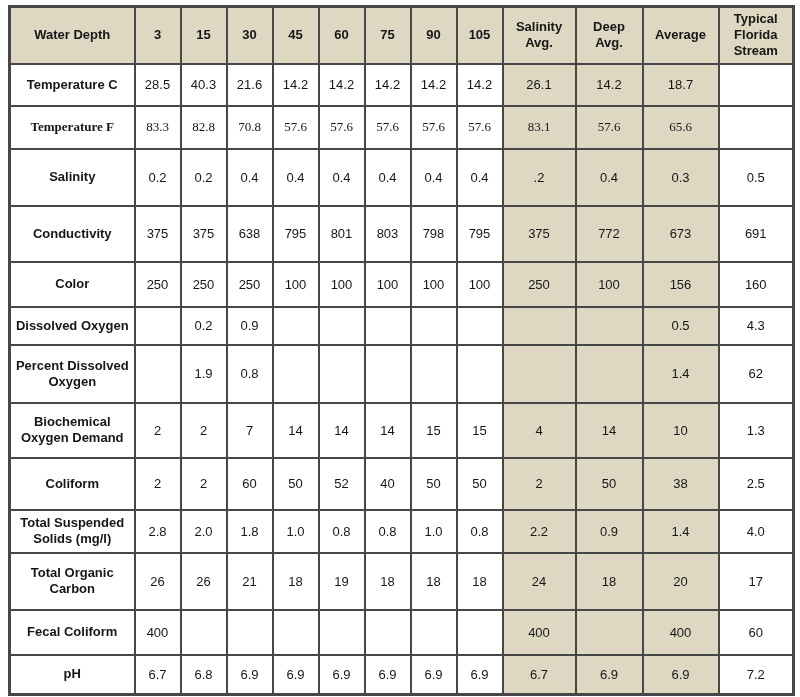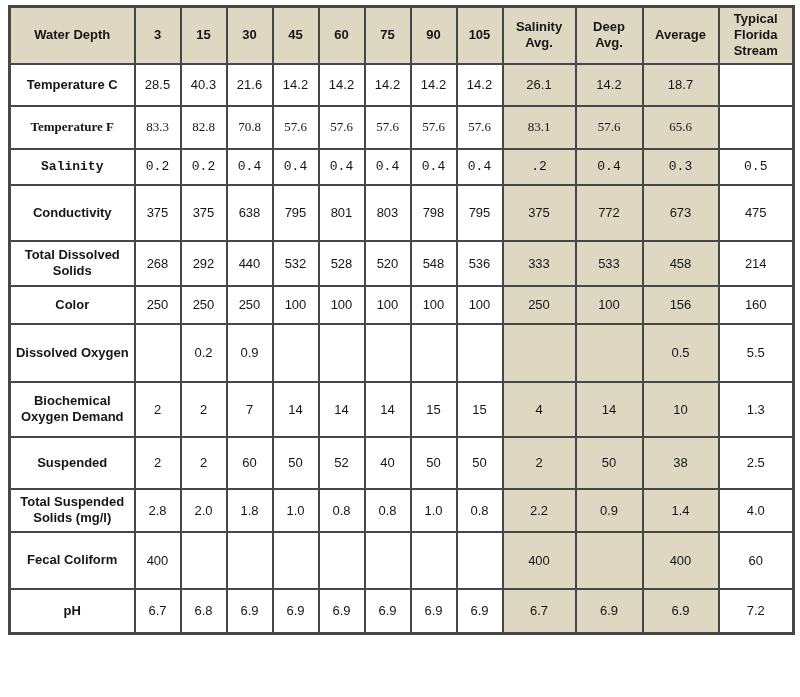--- a/index.html
+++ b/index.html
@@ -43,21 +43,21 @@
   td.label {
     font-weight: bold;
     line-height: 1.2;
   }
   td.avg {
     background: var(--shade, #ded8c2);
   }
   
   tbody tr:nth-child(1)  { height: 42px; }
   tbody tr:nth-child(2)  { height: 43px; font-family: Liberation Serif, serif; }
-  tbody tr:nth-child(3)  { height: 36px; font-family: Liberation Mono, monospace; }
+  tbody tr:nth-child(3)  { height: 57px; }
   tbody tr:nth-child(4)  { height: 56px; }
   tbody tr:nth-child(5)  { height: 45px; }
   tbody tr:nth-child(6)  { height: 38px; }
   tbody tr:nth-child(7)  { height: 58px; }
   tbody tr:nth-child(8)  { height: 55px; }
   tbody tr:nth-child(9)  { height: 52px; }
   tbody tr:nth-child(10) { height: 43px; }
   tbody tr:nth-child(11) { height: 57px; }
   tbody tr:nth-child(12) { height: 45px; }
   tbody tr:nth-child(13) { height: 40px; }
@@ -152,36 +152,21 @@
           <td>375</td>
           <td>638</td>
           <td>795</td>
           <td>801</td>
           <td>803</td>
           <td>798</td>
           <td>795</td>
           <td class="avg">375</td>
           <td class="avg">772</td>
           <td class="avg">673</td>
-          <td>475</td>
-        </tr>
-        <tr>
-          <td class="label">Total Dissolved Solids</td>
-          <td>268</td>
-          <td>292</td>
-          <td>440</td>
-          <td>532</td>
-          <td>528</td>
-          <td>520</td>
-          <td>548</td>
-          <td>536</td>
-          <td class="avg">333</td>
-          <td class="avg">533</td>
-          <td class="avg">458</td>
-          <td>214</td>
+          <td>691</td>
         </tr>
         <tr>
           <td class="label">Color</td>
           <td>250</td>
           <td>250</td>
           <td>250</td>
           <td>100</td>
           <td>100</td>
           <td>100</td>
           <td>100</td>
@@ -197,39 +182,54 @@
           <td>0.2</td>
           <td>0.9</td>
           <td></td>
           <td></td>
           <td></td>
           <td></td>
           <td></td>
           <td class="avg"></td>
           <td class="avg"></td>
           <td class="avg">0.5</td>
-          <td>5.5</td>
+          <td>4.3</td>
+        </tr>
+        <tr>
+          <td class="label">Percent Dissolved Oxygen</td>
+          <td></td>
+          <td>1.9</td>
+          <td>0.8</td>
+          <td></td>
+          <td></td>
+          <td></td>
+          <td></td>
+          <td></td>
+          <td class="avg"></td>
+          <td class="avg"></td>
+          <td class="avg">1.4</td>
+          <td>62</td>
         </tr>
         <tr>
           <td class="label">Biochemical Oxygen Demand</td>
           <td>2</td>
           <td>2</td>
           <td>7</td>
           <td>14</td>
           <td>14</td>
           <td>14</td>
           <td>15</td>
           <td>15</td>
           <td class="avg">4</td>
           <td class="avg">14</td>
           <td class="avg">10</td>
           <td>1.3</td>
         </tr>
         <tr>
-          <td class="label">Suspended</td>
+          <td class="label">Coliform</td>
           <td>2</td>
           <td>2</td>
           <td>60</td>
           <td>50</td>
           <td>52</td>
           <td>40</td>
           <td>50</td>
           <td>50</td>
           <td class="avg">2</td>
           <td class="avg">50</td>
@@ -245,20 +245,35 @@
           <td>0.8</td>
           <td>0.8</td>
           <td>1.0</td>
           <td>0.8</td>
           <td class="avg">2.2</td>
           <td class="avg">0.9</td>
           <td class="avg">1.4</td>
           <td>4.0</td>
         </tr>
         <tr>
+          <td class="label">Total Organic Carbon</td>
+          <td>26</td>
+          <td>26</td>
+          <td>21</td>
+          <td>18</td>
+          <td>19</td>
+          <td>18</td>
+          <td>18</td>
+          <td>18</td>
+          <td class="avg">24</td>
+          <td class="avg">18</td>
+          <td class="avg">20</td>
+          <td>17</td>
+        </tr>
+        <tr>
           <td class="label">Fecal Coliform</td>
           <td>400</td>
           <td></td>
           <td></td>
           <td></td>
           <td></td>
           <td></td>
           <td></td>
           <td></td>
           <td class="avg">400</td>

